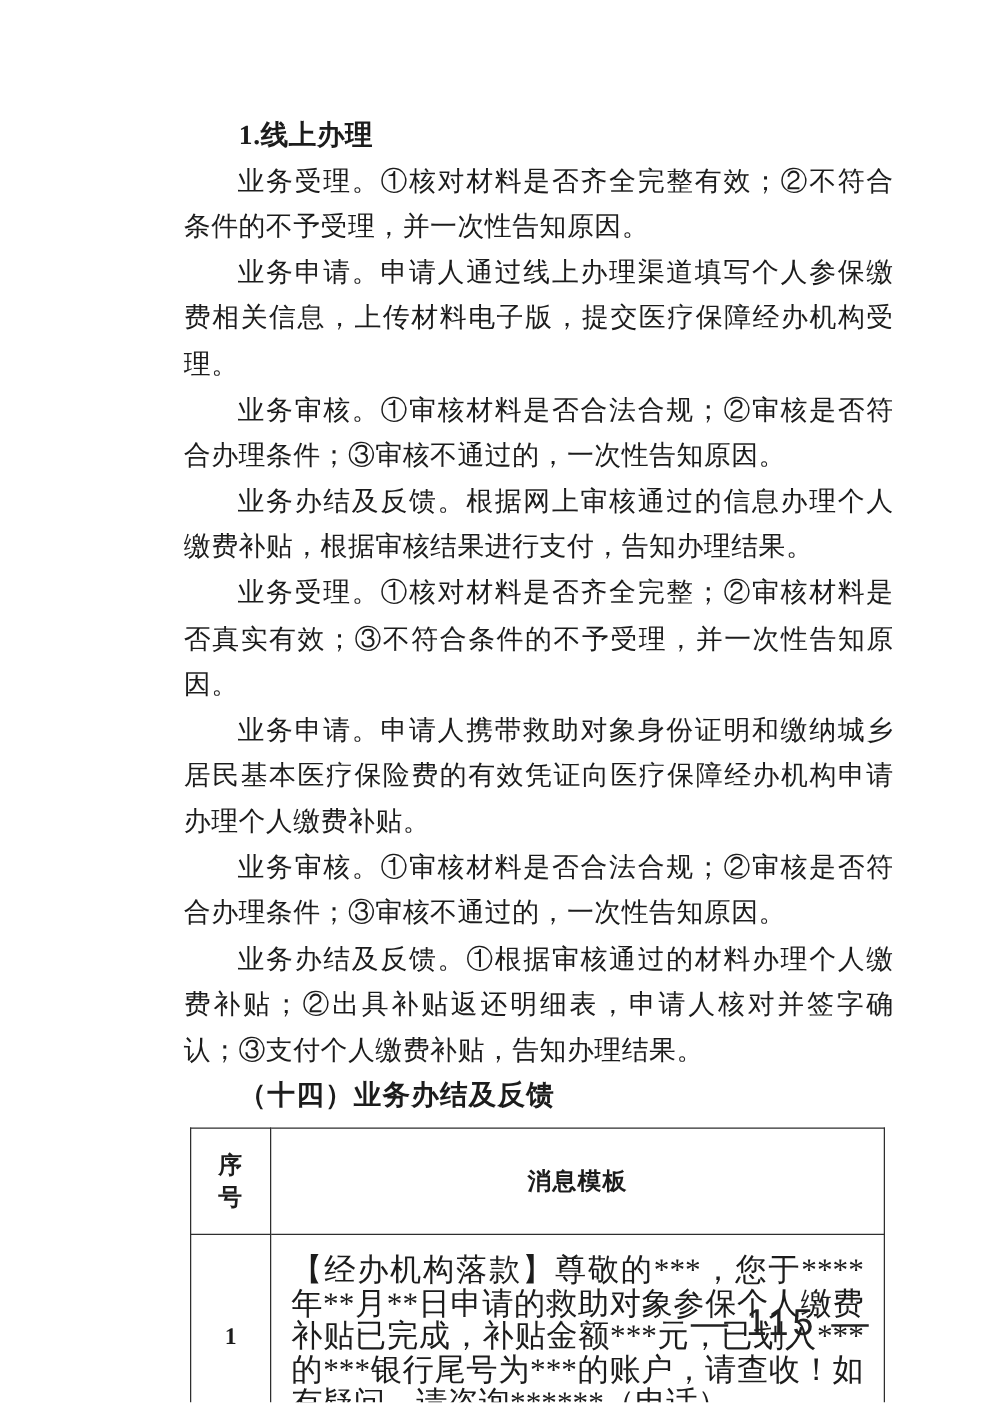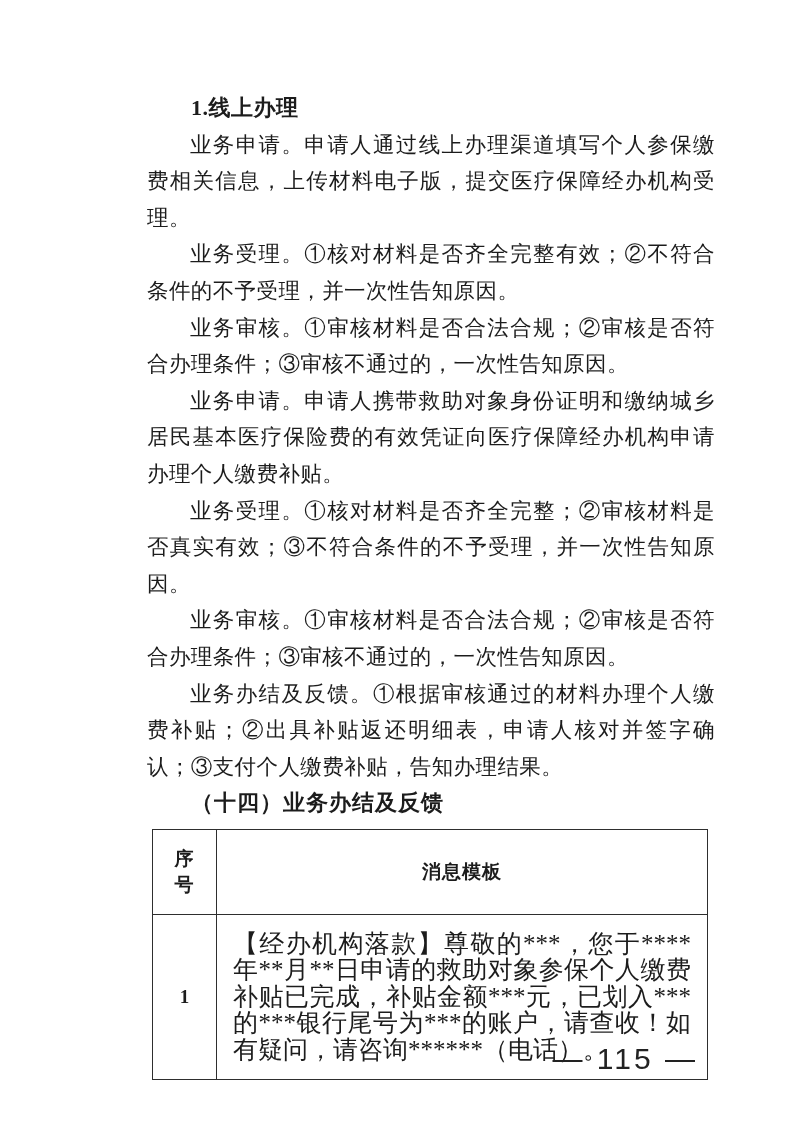--- a/index.html
+++ b/index.html
@@ -93,26 +93,27 @@
     white-space: nowrap;
   }
 </style>
 </head>
 <body>
 
 <div class="page">
   <div class="content">
 
     <h3 class="sec-heading">1.线上办理</h3>
+    <p class="body-para">业务受理。①核对材料是否齐全完整有效；②不符合条件的不予受理，并一次性告知原因。</p>
     <p class="body-para">业务申请。申请人通过线上办理渠道填写个人参保缴费相关信息，上传材料电子版，提交医疗保障经办机构受理。</p>
-    <p class="body-para">业务受理。①核对材料是否齐全完整有效；②不符合条件的不予受理，并一次性告知原因。</p>
     <p class="body-para">业务审核。①审核材料是否合法合规；②审核是否符合办理条件；③审核不通过的，一次性告知原因。</p>
+    <p class="body-para">业务办结及反馈。根据网上审核通过的信息办理个人缴费补贴，根据审核结果进行支付，告知办理结果。</p>
 
+    <p class="body-para">业务受理。①核对材料是否齐全完整；②审核材料是否真实有效；③不符合条件的不予受理，并一次性告知原因。</p>
     <p class="body-para">业务申请。申请人携带救助对象身份证明和缴纳城乡居民基本医疗保险费的有效凭证向医疗保障经办机构申请办理个人缴费补贴。</p>
-    <p class="body-para">业务受理。①核对材料是否齐全完整；②审核材料是否真实有效；③不符合条件的不予受理，并一次性告知原因。</p>
     <p class="body-para">业务审核。①审核材料是否合法合规；②审核是否符合办理条件；③审核不通过的，一次性告知原因。</p>
     <p class="body-para">业务办结及反馈。①根据审核通过的材料办理个人缴费补贴；②出具补贴返还明细表，申请人核对并签字确认；③支付个人缴费补贴，告知办理结果。</p>
 
     <h3 class="sub-heading">（十四）业务办结及反馈</h3>
 
     <table class="msg-table">
       <colgroup>
         <col class="col-no">
         <col>
       </colgroup>

